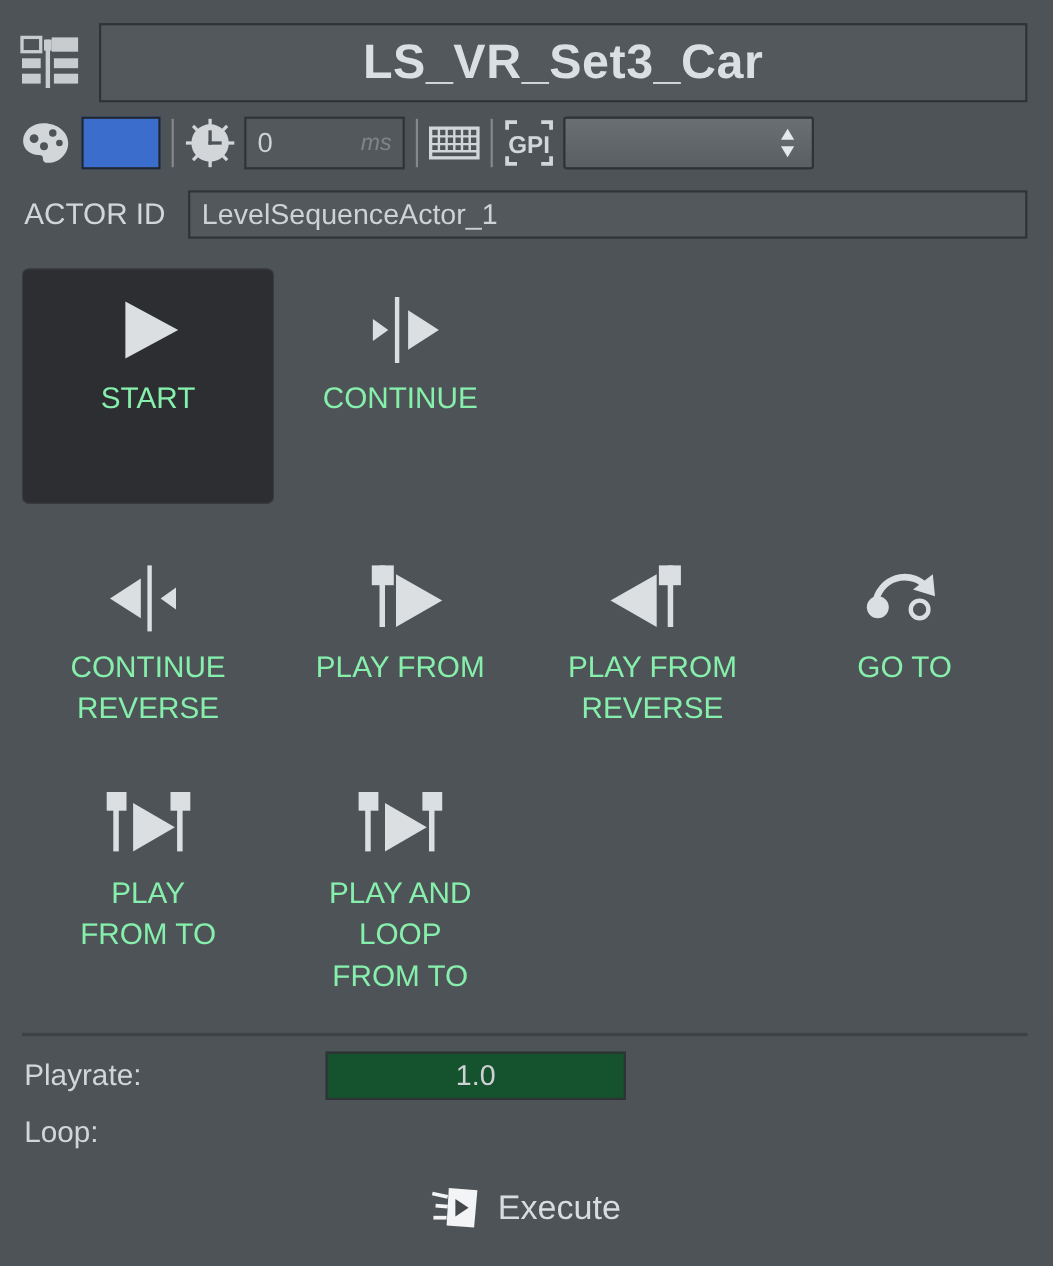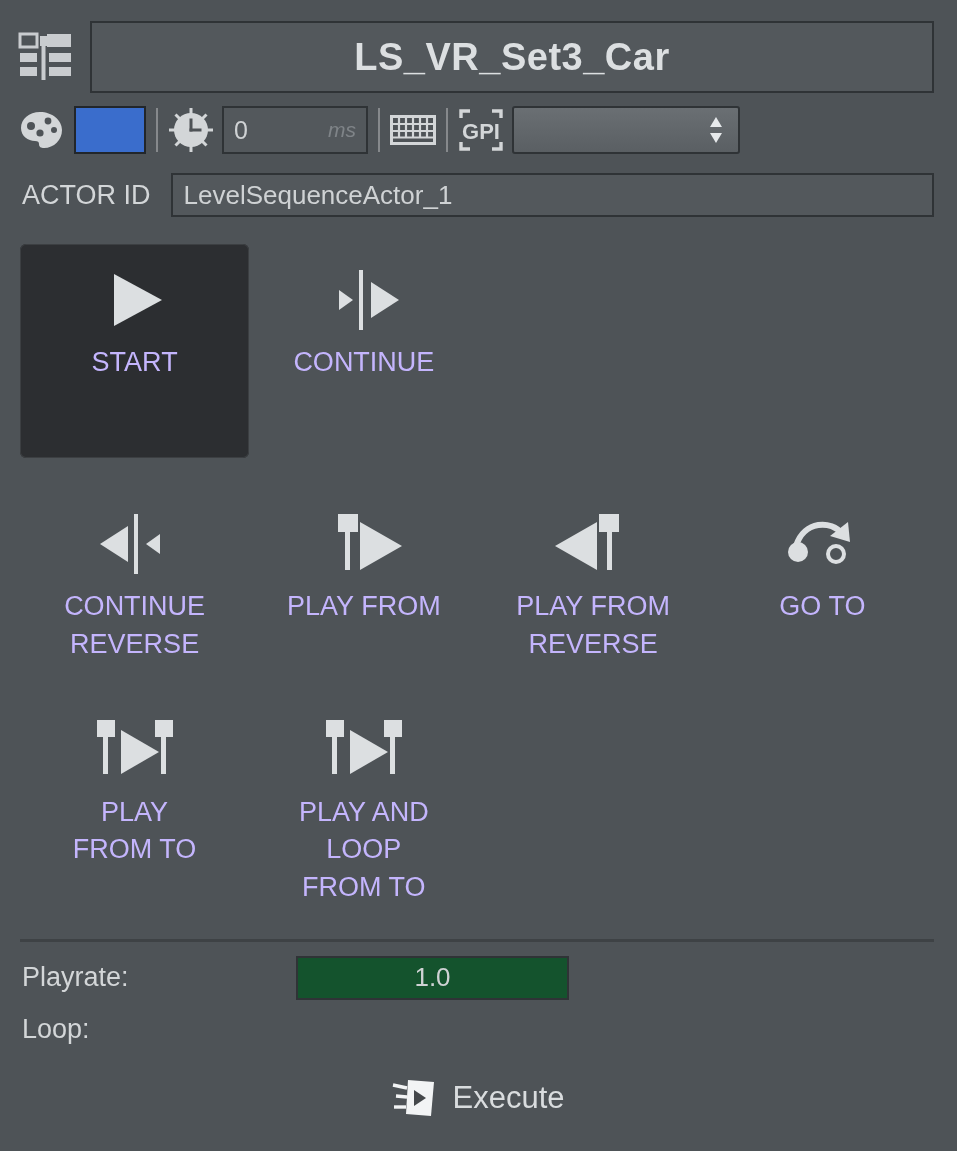--- a/index.html
+++ b/index.html
@@ -26,21 +26,21 @@
   .title-field {
     flex: 1 1 auto;
     height: 72px;
     background: #53585c;
     border: 2px solid #2f3336;
     display: flex;
     align-items: center;
     justify-content: center;
   }
   .title-text {
-    font-size: 38px;
+    font-size: 44px;
     font-weight: bold;
     color: #dcdfe1;
     letter-spacing: 0.5px;
   }
 
   
   .toolbar-row {
     display: flex;
     align-items: center;
     padding: 6px 23px 0 18px;
@@ -132,21 +132,21 @@
   }
   .cmd-icon {
     height: 76px;
     display: flex;
     align-items: center;
     justify-content: center;
     margin-bottom: 6px;
   }
   .cmd-label {
     font-size: 27px;
-    color: #c4b5fd;
+    color: #86efac;
     text-align: center;
     line-height: 1.4;
     white-space: pre-line;
   }
 
   
   .separator {
     height: 3px;
     background: #3e4245;
     margin: 26px 23px 0 20px;

